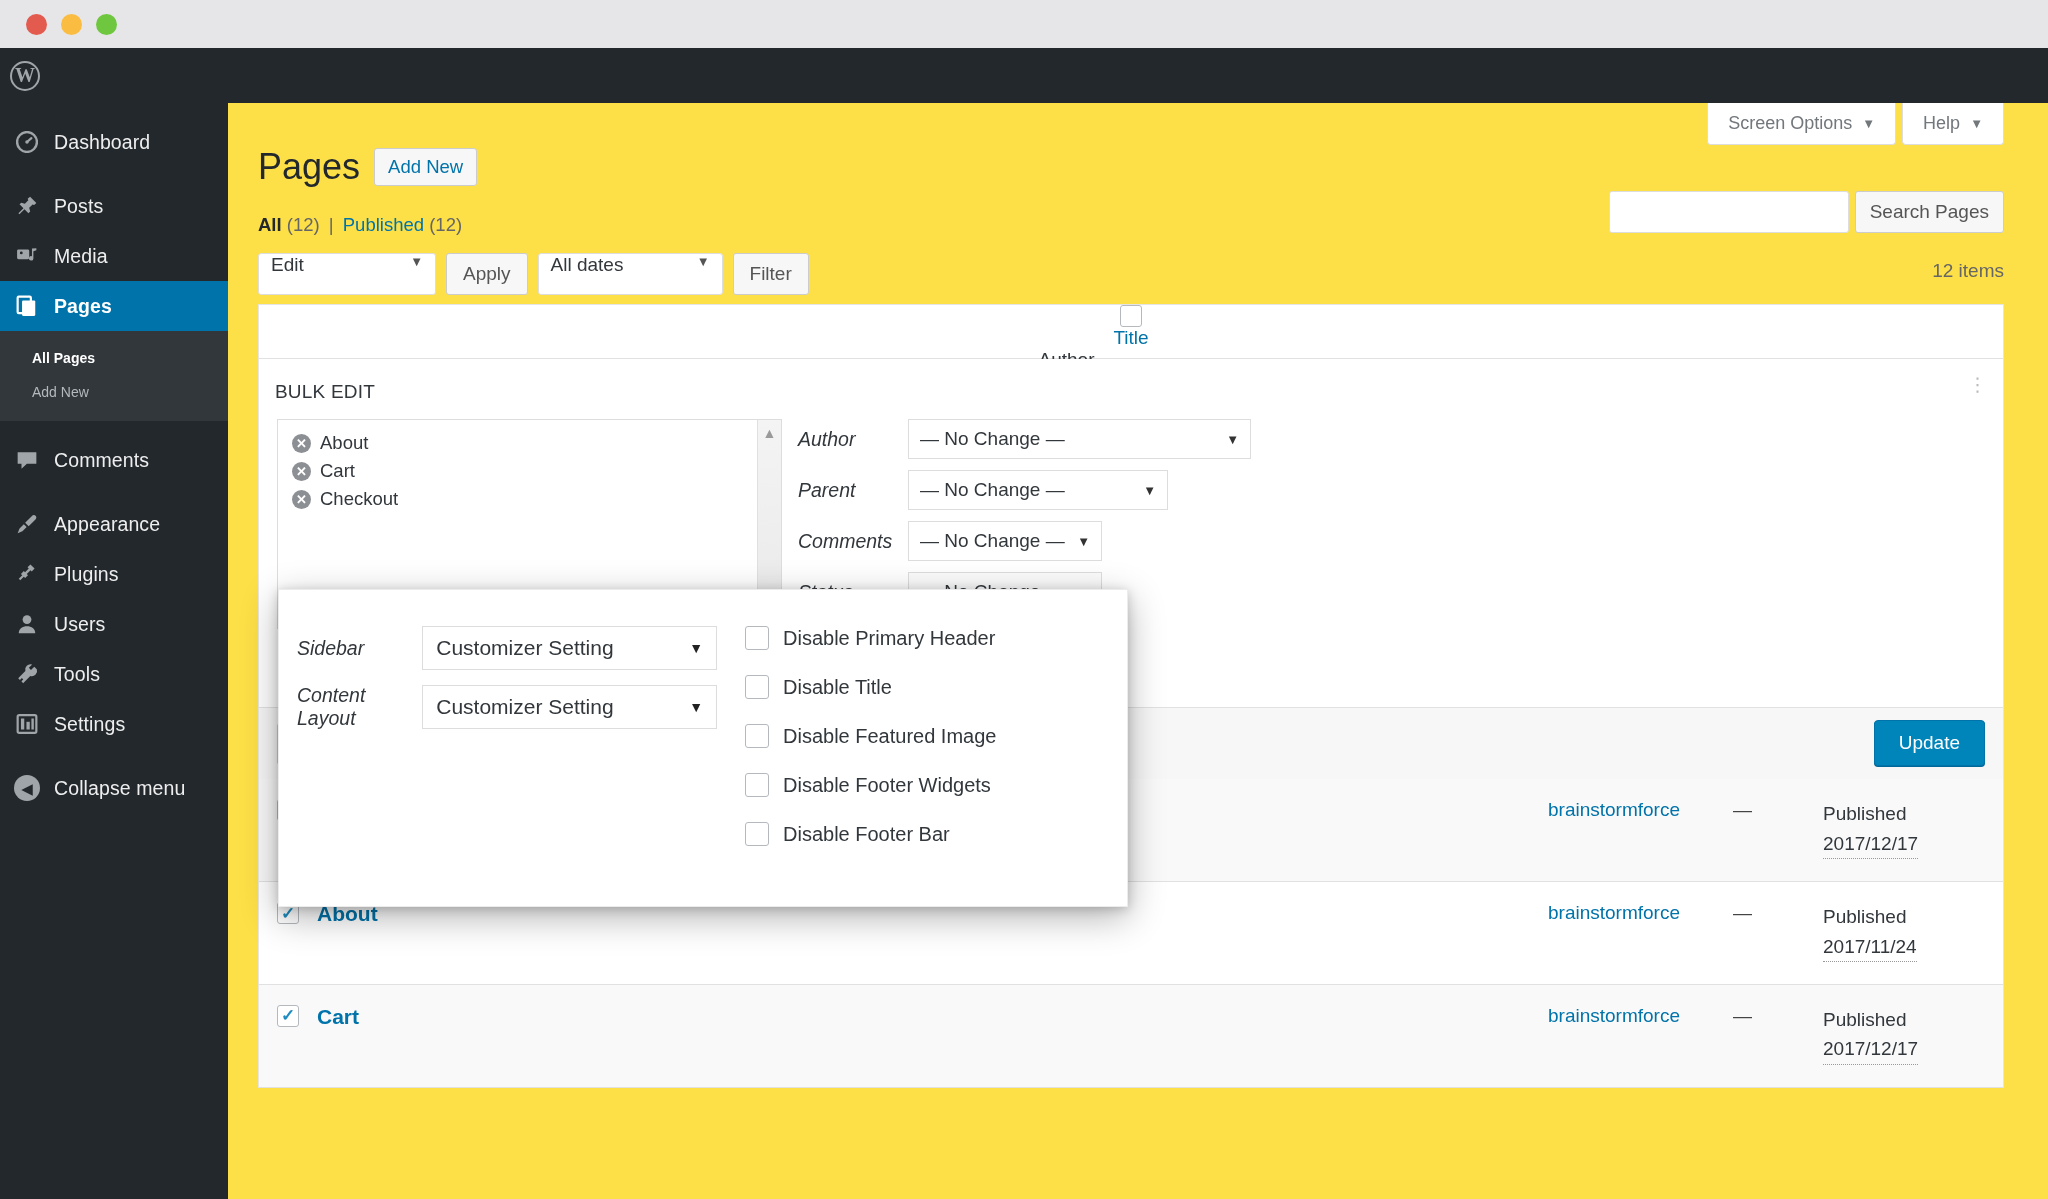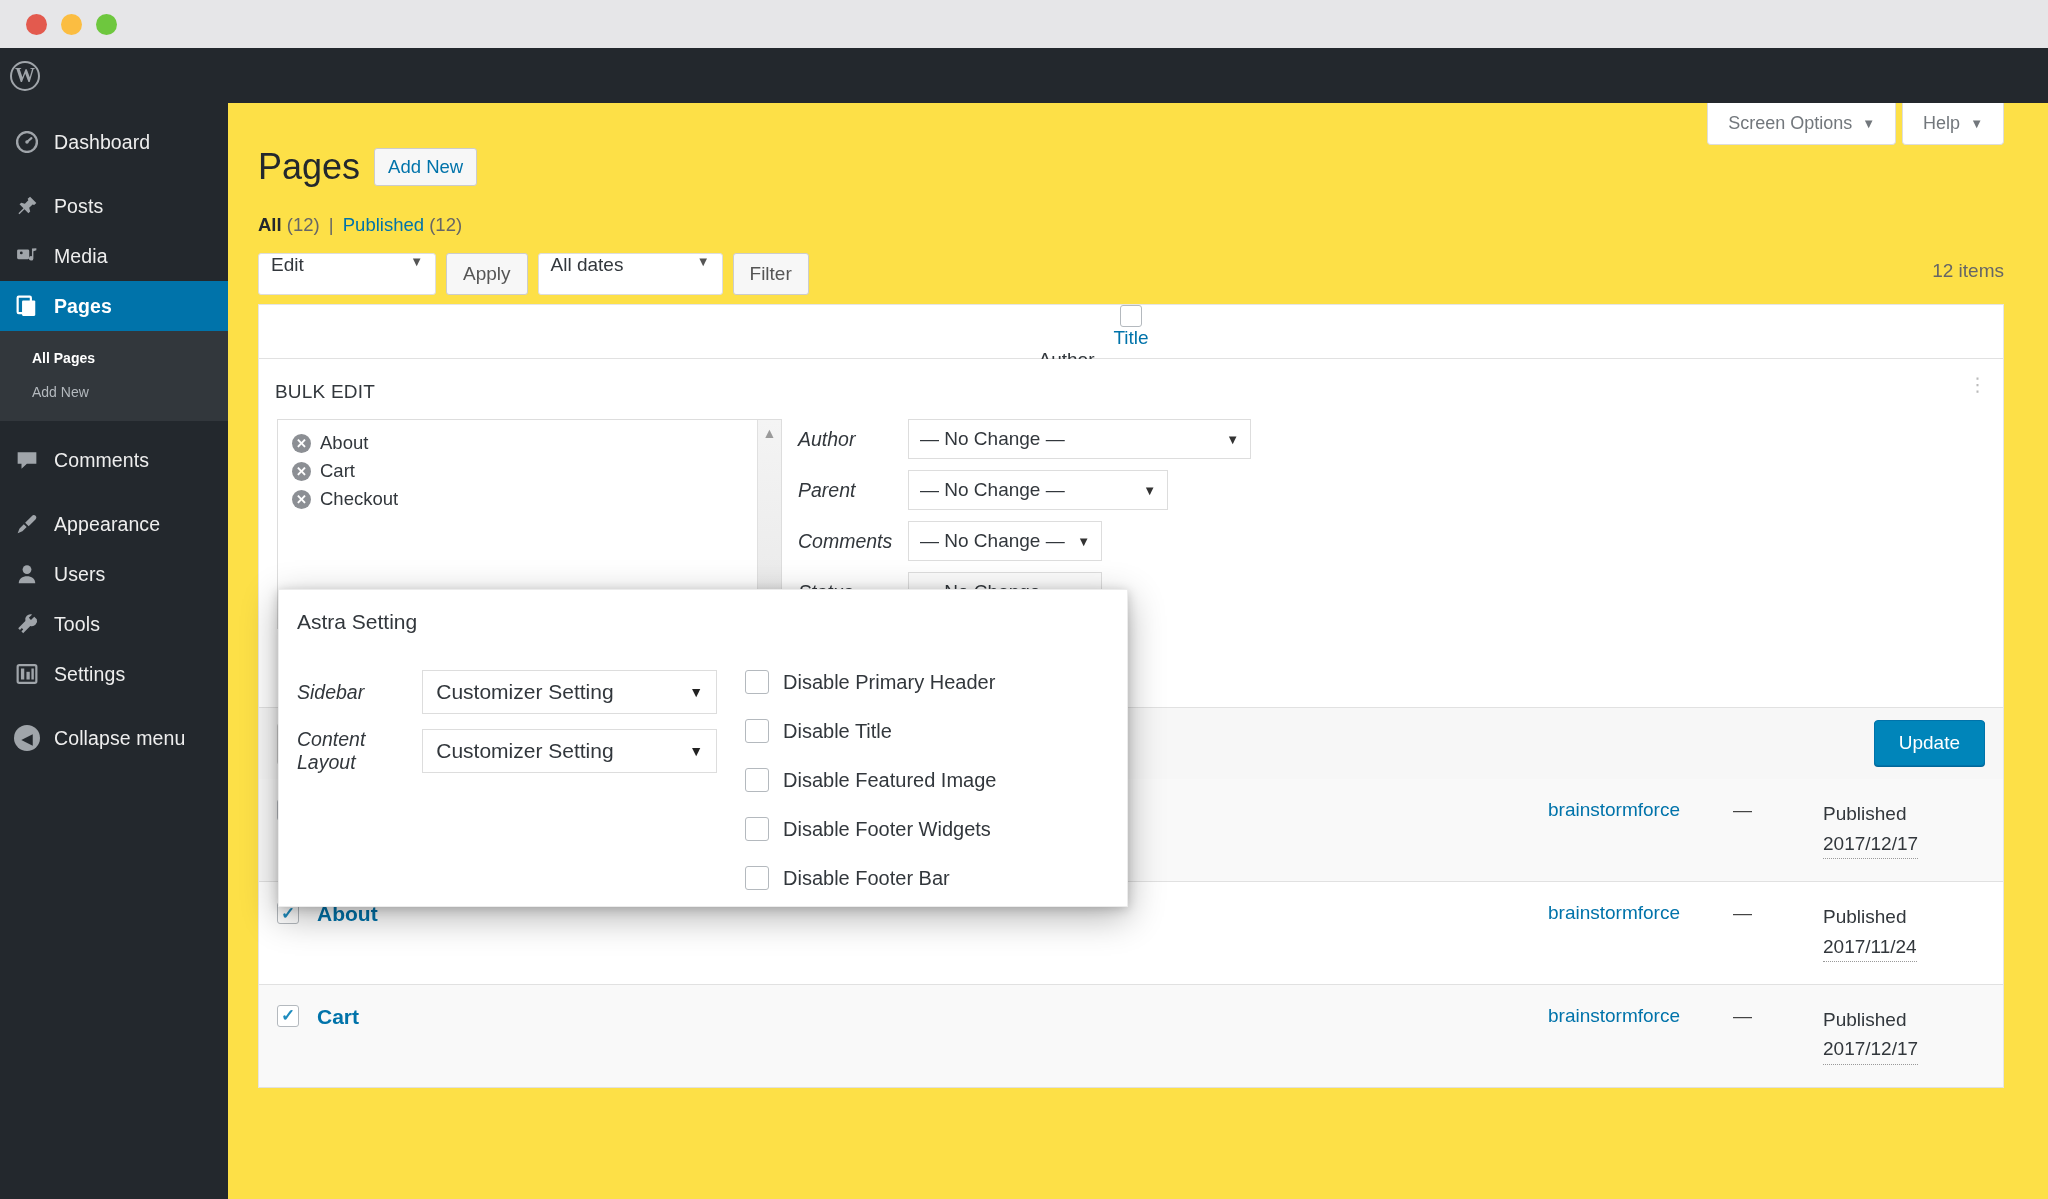--- a/index.html
+++ b/index.html
@@ -371,20 +371,28 @@
 
   <div class="menu-item">
     <span class="mi-icon">
       <svg width="22" height="22" viewBox="0 0 20 20" fill="currentColor">
           <path d="M17.8 2.6c-1.1-1.1-2.4-.8-3.3.1L8.3 8.9l3.2 3.2 6.2-6.2c.9-.9 1.2-2.2.1-3.3zM7.1 10.2l-3.4 3.4c-.7.7-.7 1.1-1.3 2.6l-.9 2.2 2.2-.9c1.5-.6 1.9-.6 2.6-1.3l3.4-3.4z"></path>
         </svg>
     </span>
     <span class="mi-label">Appearance</span>
   </div>
 
+  <div class="menu-item">
+    <span class="mi-icon">
+      <svg width="22" height="22" viewBox="0 0 20 20" fill="currentColor">
+          <path d="M13.1 1.3l-2.6 2.6 1.1 1.1-3.4 3.4-1.1-1.1-2.6 2.6 1.2 1.2-3.2 3.2 1.4 1.4 3.2-3.2 1.2 1.2 2.6-2.6-1.1-1.1 3.4-3.4 1.1 1.1 2.6-2.6z"></path>
+        </svg>
+    </span>
+    <span class="mi-label">Plugins</span>
+  </div>
 
   <div class="menu-item">
     <span class="mi-icon">
       <svg width="22" height="22" viewBox="0 0 20 20" fill="currentColor">
           <circle cx="10" cy="6" r="4"></circle>
           <path d="M2.5 18.5c0-4.2 3.4-6.5 7.5-6.5s7.5 2.3 7.5 6.5z"></path>
         </svg>
     </span>
     <span class="mi-label">Users</span>
   </div>
@@ -439,20 +447,24 @@
     </div>
 
     <div class="subsubsub">
       <a class="cur">All</a>
       <span class="cnt">(12)</span>
       <span class="sep">|</span>
       <a>Published</a>
       <span class="cnt">(12)</span>
     </div>
 
+    <div class="search-box">
+      <input class="search-input" type="text" value="" style="">
+      <button class="search-submit">Search Pages</button>
+    </div>
 
     <div class="tablenav">
       <div class="select-box" style="width:178px">
         <span>Edit</span>
         <span class="sb-caret">▼</span>
       </div>
       <button class="btn">Apply</button>
       <div class="select-box" style="width:185px">
         <span>All dates</span>
         <span class="sb-caret">▼</span>
@@ -601,21 +613,20 @@
           <div>Published</div>
           <div class="d2" style="display:inline-block">2017/12/17</div>
         </div>
       </div>
 
     </div>
   </div>
 </div>
 
 <div id="astra-setting-panel">
-  <div class="astra-head">Astra Setting</div>
   <div class="astra-body">
 
     <div class="astra-left">
       <div class="astra-row">
         <span class="astra-label">Sidebar</span>
         <div class="astra-select">
           <span>Customizer Setting</span>
           <span class="sb-caret">▼</span>
         </div>
       </div>

